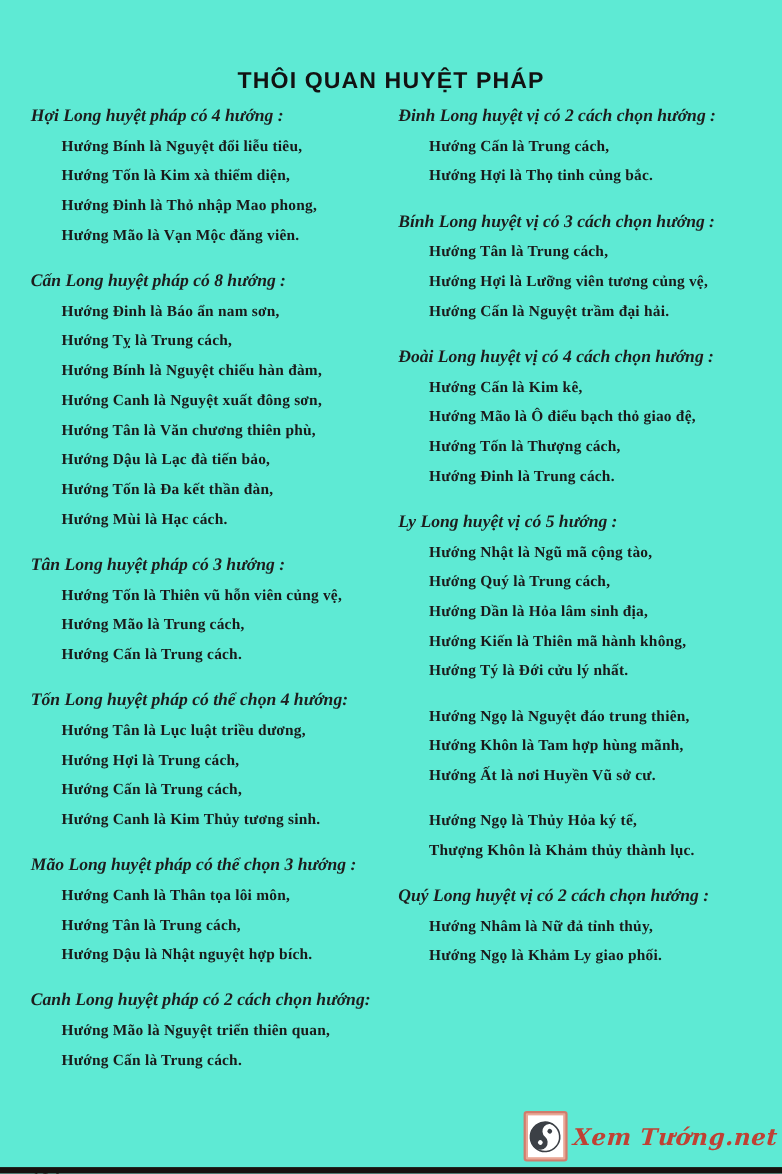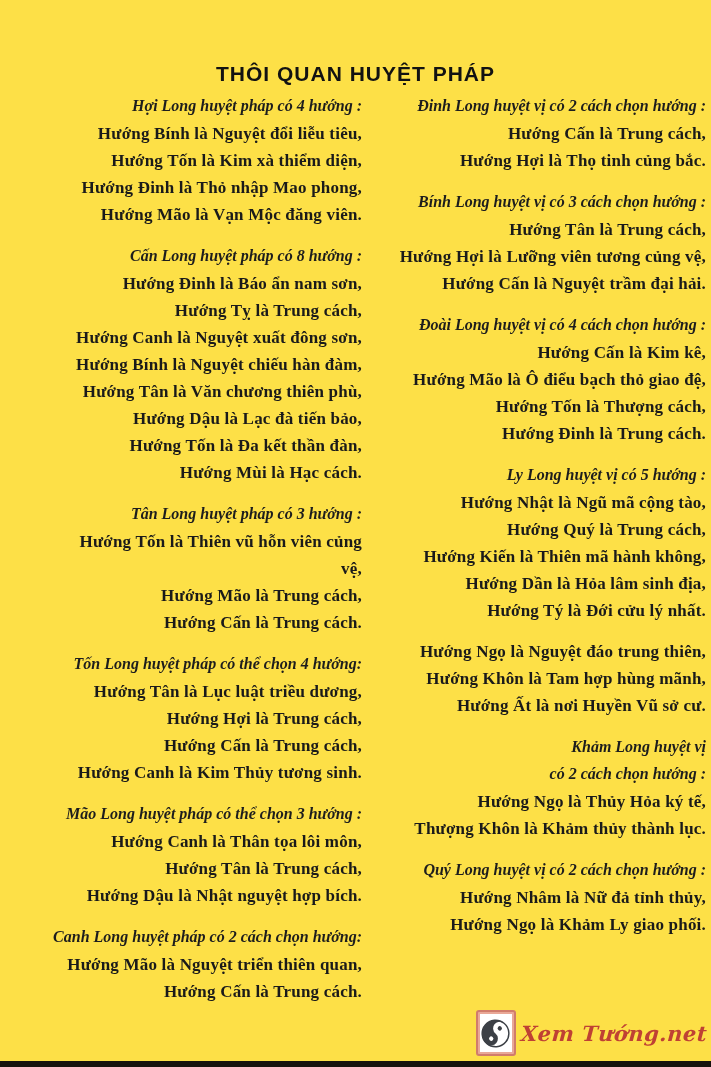--- a/index.html
+++ b/index.html
@@ -2,38 +2,38 @@
 <html><head>
 <meta charset="utf-8">
 <style>
   html,body{margin:0;padding:0;}
   body{
     width:711px;height:1067px;position:relative;overflow:hidden;
     background:#f6f6f3;
     font-family:"Liberation Serif", serif;
   }
   .page{
-    position:absolute;inset:0;background:#fde047;color:#1b1b1b;
+    position:absolute;inset:0;background:#5eead4;color:#1b1b1b;
   }
   .title{
     position:absolute;top:48px;left:0;right:0;text-align:center;
     font-family:"Liberation Sans", sans-serif;
     font-weight:bold;font-size:21px;letter-spacing:1px;color:#121212;
   }
-  .column{position:absolute;top:92px;text-align:right;}
+  .column{position:absolute;top:92px;}
   .col-left{left:28px;width:334px;}
   .col-right{left:362px;width:344px;}
   .section{margin:0 0 14px 0;}
   .heading{
     margin:0 0 1px 0;font-style:italic;font-weight:600;
     font-size:16px;line-height:27px;white-space:pre-line;color:#1d1d1d;
   }
   .line{
     margin:0;padding-left:28px;font-weight:bold;
-    font-size:17px;line-height:27px;color:#1a1a1a;
+    font-size:14px;line-height:27px;color:#1a1a1a;
     letter-spacing:0.2px;
   }
   .page-number{
     position:absolute;left:28px;top:1018px;
     font-size:18px;font-weight:bold;color:#222;margin-top:44px;
   }
   .watermark{
     position:absolute;right:4px;top:1010px;
     display:flex;align-items:center;gap:5px;
   }
@@ -69,22 +69,22 @@
         <p class="heading">Hợi Long huyệt pháp có 4 hướng :</p>
         <p class="line">Hướng Bính là Nguyệt đổi liễu tiêu,</p>
         <p class="line">Hướng Tốn là Kim xà thiểm diện,</p>
         <p class="line">Hướng Đinh là Thỏ nhập Mao phong,</p>
         <p class="line">Hướng Mão là Vạn Mộc đăng viên.</p>
       </section>
       <section class="section">
         <p class="heading">Cấn Long huyệt pháp có 8 hướng :</p>
         <p class="line">Hướng Đinh là Báo ẩn nam sơn,</p>
         <p class="line">Hướng Tỵ là Trung cách,</p>
+        <p class="line">Hướng Bính là Nguyệt chiếu hàn đàm,</p>
         <p class="line">Hướng Canh là Nguyệt xuất đông sơn,</p>
-        <p class="line">Hướng Bính là Nguyệt chiếu hàn đàm,</p>
         <p class="line">Hướng Tân là Văn chương thiên phù,</p>
         <p class="line">Hướng Dậu là Lạc đà tiến bảo,</p>
         <p class="line">Hướng Tốn là Đa kết thần đàn,</p>
         <p class="line">Hướng Mùi là Hạc cách.</p>
       </section>
       <section class="section">
         <p class="heading">Tân Long huyệt pháp có 3 hướng :</p>
         <p class="line">Hướng Tốn là Thiên vũ hỗn viên củng vệ,</p>
         <p class="line">Hướng Mão là Trung cách,</p>
         <p class="line">Hướng Cấn là Trung cách.</p>
@@ -124,32 +124,30 @@
         <p class="heading">Đoài Long huyệt vị có 4 cách chọn hướng :</p>
         <p class="line">Hướng Cấn là Kim kê,</p>
         <p class="line">Hướng Mão là Ô điểu bạch thỏ giao đệ,</p>
         <p class="line">Hướng Tốn là Thượng cách,</p>
         <p class="line">Hướng Đinh là Trung cách.</p>
       </section>
       <section class="section">
         <p class="heading">Ly Long huyệt vị có 5 hướng :</p>
         <p class="line">Hướng Nhật là Ngũ mã cộng tào,</p>
         <p class="line">Hướng Quý là Trung cách,</p>
+        <p class="line">Hướng Dần là Hỏa lâm sinh địa,</p>
         <p class="line">Hướng Kiến là Thiên mã hành không,</p>
-        <p class="line">Hướng Dần là Hỏa lâm sinh địa,</p>
         <p class="line">Hướng Tý là Đới cửu lý nhất.</p>
       </section>
       <section class="section">
         <p class="line">Hướng Ngọ là Nguyệt đáo trung thiên,</p>
         <p class="line">Hướng Khôn là Tam hợp hùng mãnh,</p>
         <p class="line">Hướng Ất là nơi Huyền Vũ sở cư.</p>
       </section>
       <section class="section">
-        <p class="heading">Khảm Long huyệt vị
-có 2 cách chọn hướng :</p>
         <p class="line">Hướng Ngọ là Thủy Hỏa ký tế,</p>
         <p class="line">Thượng Khôn là Khảm thủy thành lục.</p>
       </section>
       <section class="section">
         <p class="heading">Quý Long huyệt vị có 2 cách chọn hướng :</p>
         <p class="line">Hướng Nhâm là Nữ đả tỉnh thủy,</p>
         <p class="line">Hướng Ngọ là Khảm Ly giao phối.</p>
       </section>
     </div>
 

